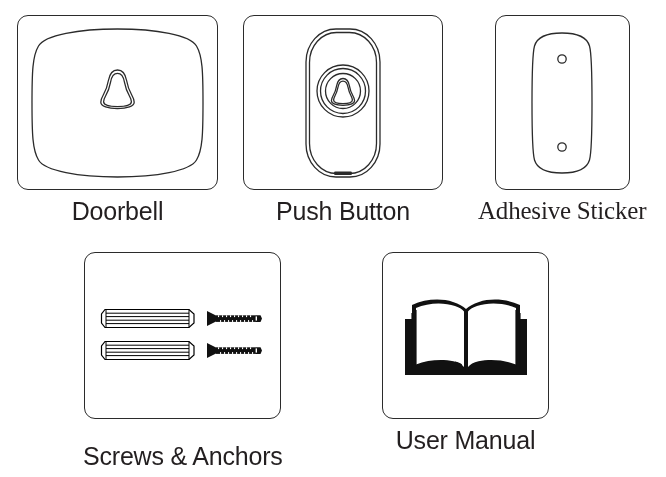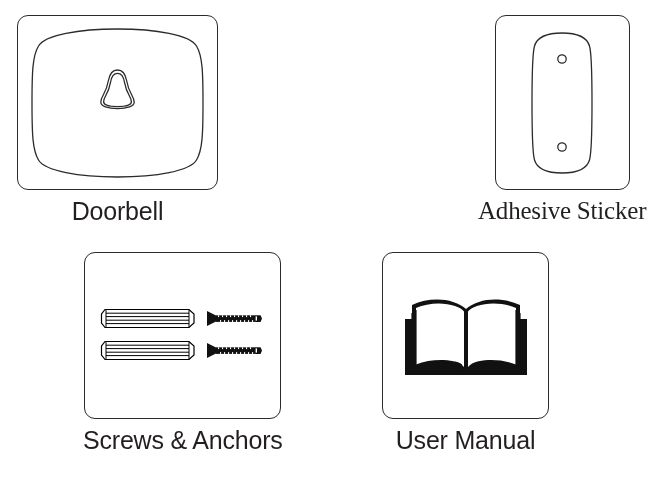--- a/index.html
+++ b/index.html
@@ -50,21 +50,21 @@
   #item-doorbell .item-card{ width: 201px; height: 175px; }
 
   #item-push-button             { left: 243px; top: 15px; }
   #item-push-button .item-card  { width: 200px; height: 175px; }
 
   #item-adhesive-sticker            { left: 478px; top: 15px; }
   #item-adhesive-sticker .item-card { width: 135px; height: 175px; }
   #item-adhesive-sticker .item-label{ margin-left: 0; font-family: Liberation Serif, serif; }
 
   
-  #item-screws-anchors             { left: 83px;  top: 252px; }
+  #item-screws-anchors             { left: 83px;  top: 252px; gap: 16px; }
   #item-screws-anchors .item-card  { width: 197px; height: 167px; }
 
   #item-user-manual            { left: 382px; top: 252px; }
   #item-user-manual .item-card { width: 167px; height: 167px; }
 </style>
 </head>
 <body>
 
 <div id="package-contents">
 
@@ -99,20 +99,58 @@
                    C79.6 83.6 73.6 81.9 73.6 78.8
                    C73.6 77 74.4 75 75.8 72.5
                    C77.6 69.3 79.5 64.6 80.5 59.3
                    C81.4 54.2 83.5 50.4 87.5 50.4 Z"></path>
         </g>
       </svg>
     </div>
     <div class="item-label">Doorbell</div>
   </div>
 
+  <div class="item" id="item-push-button">
+    <div class="item-card">
+      <svg class="item-art" width="110" height="160" viewBox="0 0 110 160">
+        <g fill="none" stroke="#2b2b2b" stroke-width="1.3">
+
+          <rect x="18" y="6" width="74" height="148" rx="30" ry="33"></rect>
+
+          <rect x="21.5" y="9.5" width="67" height="141" rx="27" ry="30"></rect>
+
+          <circle cx="55" cy="68" r="26"></circle>
+          <circle cx="55" cy="68" r="22.5"></circle>
+          <circle cx="55" cy="68" r="17.5"></circle>
+
+          <path d="M55 55.5
+                   C58.6 55.5 60.6 58.6 61.4 62.8
+                   C62.1 66.7 63.4 70.1 64.8 72.5
+                   C66 74.6 66.6 76.3 66.6 77.8
+                   C66.6 80.6 61.5 82.3 55 82.3
+                   C48.5 82.3 43.4 80.6 43.4 77.8
+                   C43.4 76.3 44 74.6 45.2 72.5
+                   C46.6 70.1 47.9 66.7 48.6 62.8
+                   C49.4 58.6 51.4 55.5 55 55.5 Z"></path>
+          <path d="M55 58.2
+                   C57.8 58.2 59.3 60.8 60 64.1
+                   C60.7 67.5 61.8 70.6 63 72.7
+                   C63.9 74.4 64.4 75.8 64.4 77
+                   C64.4 79.2 60.2 80.6 55 80.6
+                   C49.8 80.6 45.6 79.2 45.6 77
+                   C45.6 75.8 46.1 74.4 47 72.7
+                   C48.2 70.6 49.3 67.5 50 64.1
+                   C50.7 60.8 52.2 58.2 55 58.2 Z"></path>
+        </g>
+
+        <rect x="46" y="148.5" width="18" height="3.6" rx="1.4" fill="#2b2b2b" stroke="none"></rect>
+      </svg>
+    </div>
+    <div class="item-label">Push Button</div>
+  </div>
 
   <div class="item" id="item-adhesive-sticker">
     <div class="item-card">
       <svg class="item-art" width="80" height="150" viewBox="0 0 80 150">
         <g fill="none" stroke="#2b2b2b" stroke-width="1.3">
           <path d="M40 5
                    C56 5 65 9.5 67.5 18
                    C69.5 25 70 40 70 75
                    C70 110 69.5 125 67.5 132
                    C65 140.5 56 145 40 145

